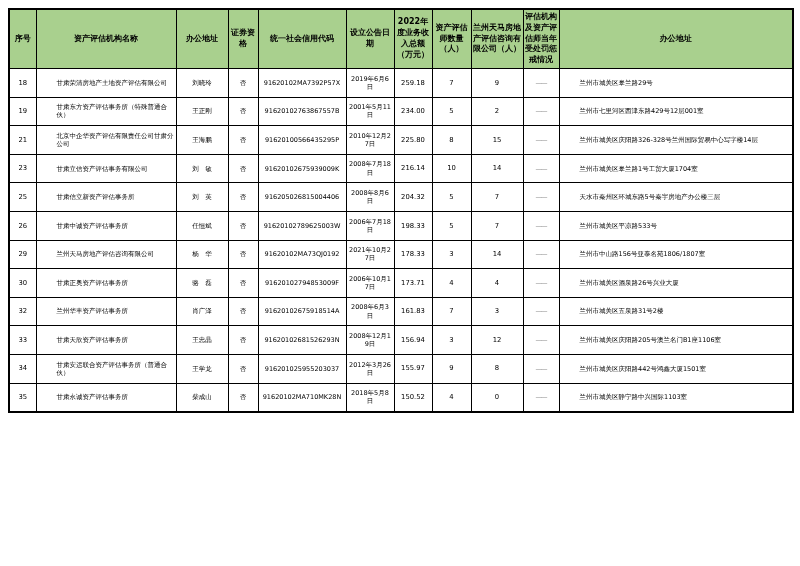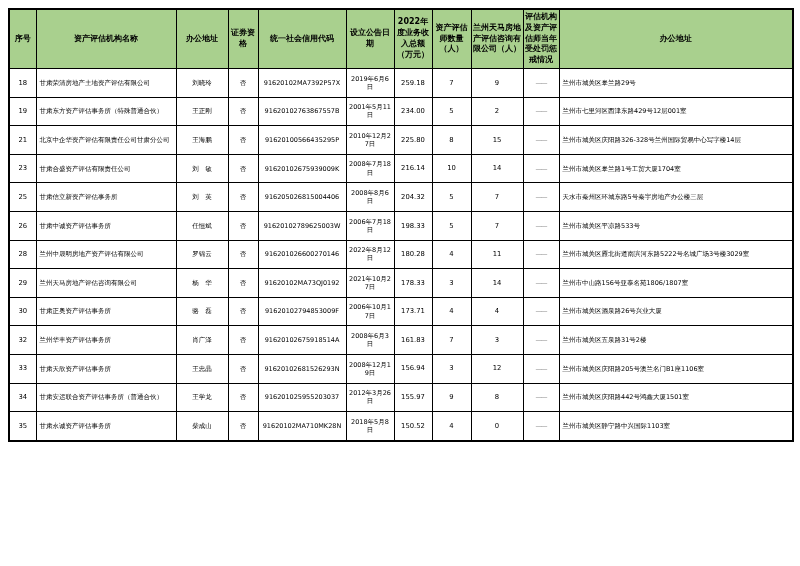--- a/index.html
+++ b/index.html
@@ -39,21 +39,21 @@
     word-break:break-all;
   }
   td{
     font-size:6.5px;
     text-align:center;
     padding:1px 2px;
     height:25.6px;
     line-height:1.25;
     word-break:break-all;
   }
-  td.left{text-align:left;padding-left:3px;}
+  td.left{text-align:left;padding-left:20px;}
   td.dash{color:var(--dash);font-size:6.5px;letter-spacing:-1px;}
   td.num{font-size:6.8px;}
 </style>
 </head>
 <body>
 
 <div class="page">
   <table>
     <colgroup>
       <col style="width:27px">
@@ -118,21 +118,21 @@
           <td>91620100566435295P</td>
           <td>2010年12月27日</td>
           <td class="num">225.80</td>
           <td class="num">8</td>
           <td class="num">15</td>
           <td class="dash">——</td>
           <td class="left">兰州市城关区庆阳路326-328号兰州国际贸易中心写字楼14层</td>
         </tr>
         <tr>
           <td class="num">23</td>
-          <td class="left">甘肃合盛资产评估有限责任公司</td>
+          <td class="left">甘肃立信资产评估事务有限公司</td>
           <td>刘　敏</td>
           <td>否</td>
           <td>91620102675939009K</td>
           <td>2008年7月18日</td>
           <td class="num">216.14</td>
           <td class="num">10</td>
           <td class="num">14</td>
           <td class="dash">——</td>
           <td class="left">兰州市城关区皋兰路1号工贸大厦1704室</td>
         </tr>
@@ -156,33 +156,20 @@
           <td>否</td>
           <td>91620102789625003W</td>
           <td>2006年7月18日</td>
           <td class="num">198.33</td>
           <td class="num">5</td>
           <td class="num">7</td>
           <td class="dash">——</td>
           <td class="left">兰州市城关区平凉路533号</td>
         </tr>
         <tr>
-          <td class="num">28</td>
-          <td class="left">兰州中晟明房地产资产评估有限公司</td>
-          <td>罗锦云</td>
-          <td>否</td>
-          <td>916201026600270146</td>
-          <td>2022年8月12日</td>
-          <td class="num">180.28</td>
-          <td class="num">4</td>
-          <td class="num">11</td>
-          <td class="dash">——</td>
-          <td class="left">兰州市城关区雁北街道南滨河东路5222号名城广场3号楼3029室</td>
-        </tr>
-        <tr>
           <td class="num">29</td>
           <td class="left">兰州天马房地产评估咨询有限公司</td>
           <td>杨　华</td>
           <td>否</td>
           <td>91620102MA73QJ0192</td>
           <td>2021年10月27日</td>
           <td class="num">178.33</td>
           <td class="num">3</td>
           <td class="num">14</td>
           <td class="dash">——</td>

